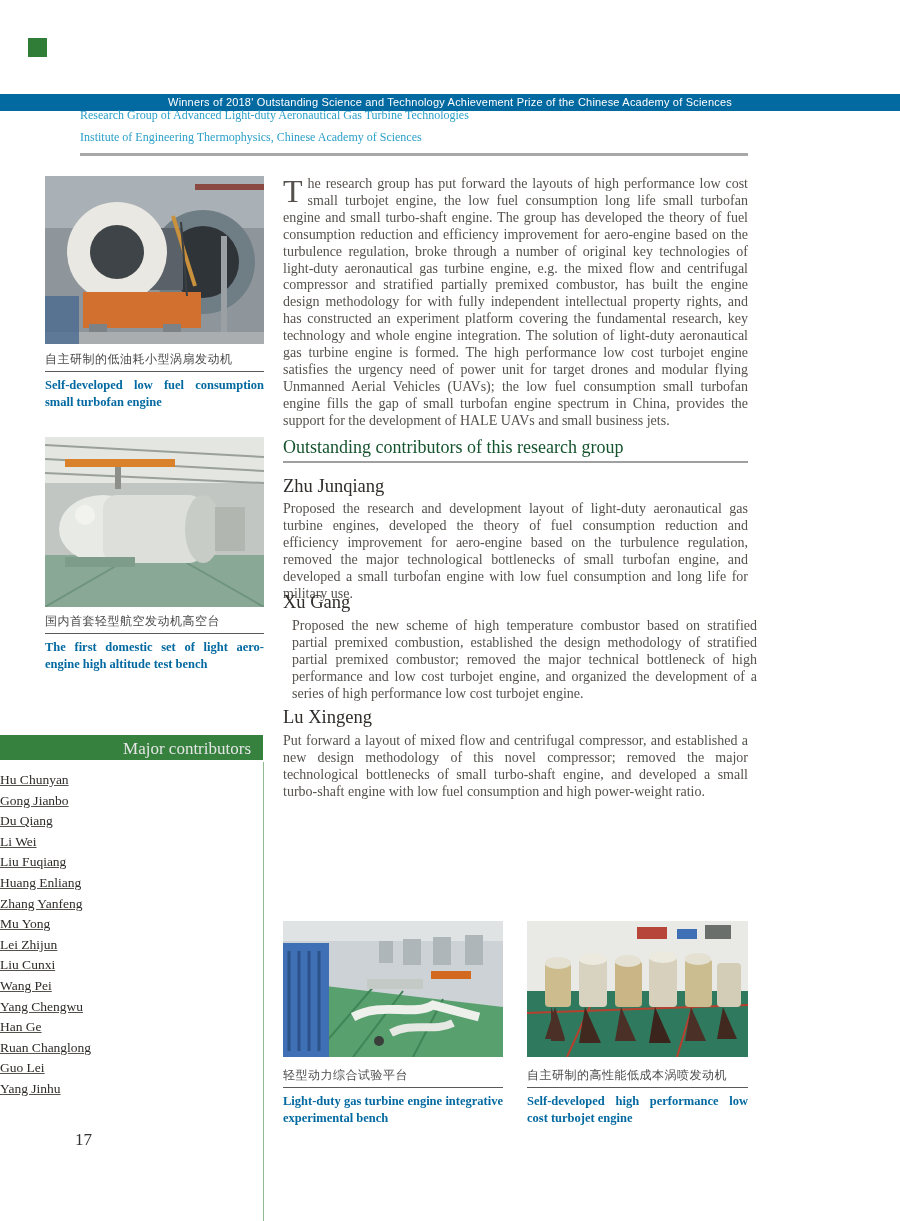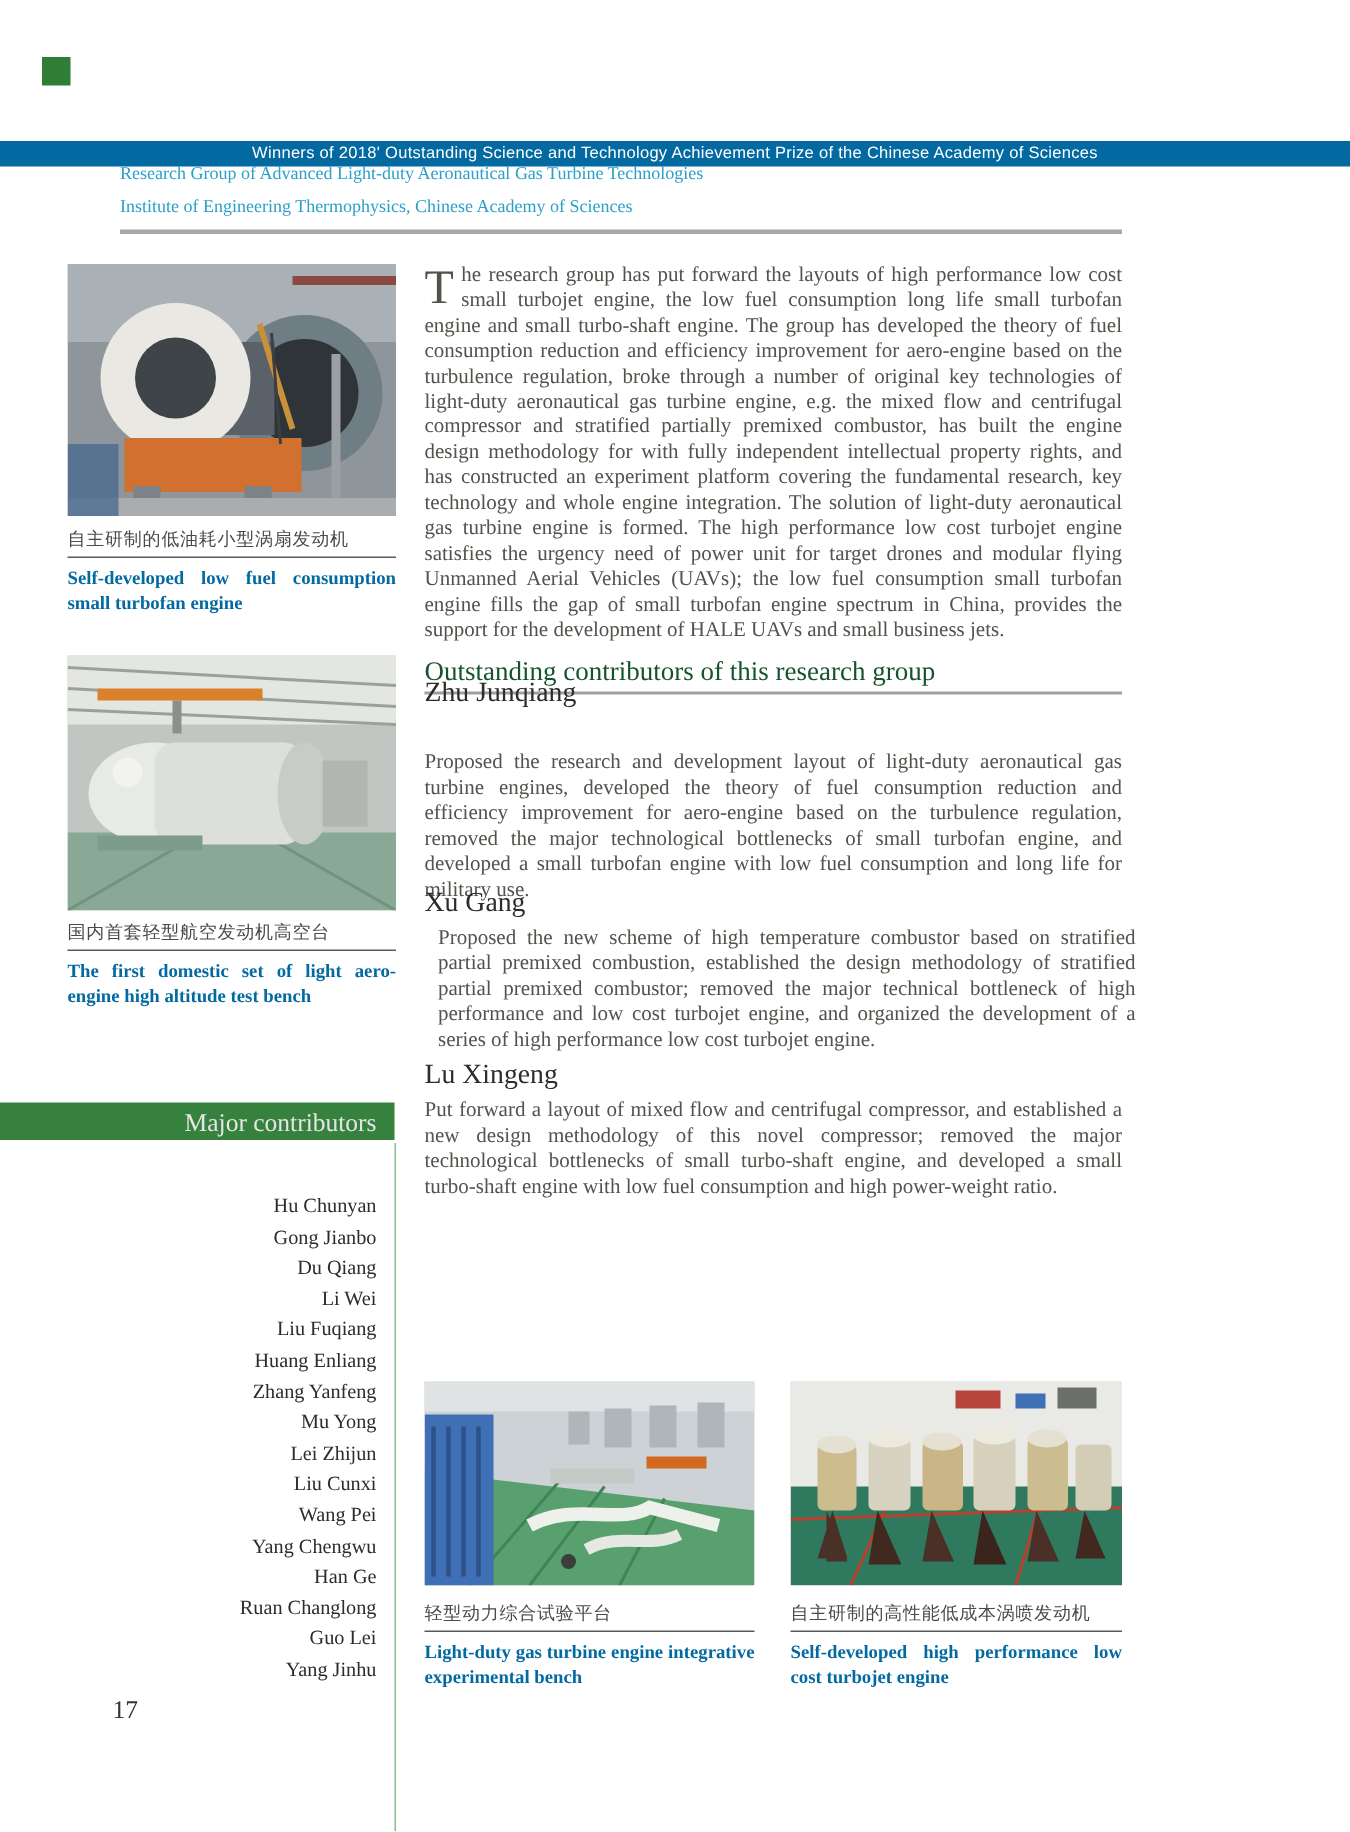--- a/index.html
+++ b/index.html
@@ -42,33 +42,33 @@
   .body-text { font-size:14px; line-height:16.9px; text-align:justify; color:#55514c; }
   .intro { left:283px; top:176px; width:465px; }
   .dropcap {
     float:left; font-size:32px; line-height:27px; padding:2px 5px 0 0; color:#55514c;
   }
 
   .section-heading { left:283px; top:437px; width:465px; font-size:18px; color:#14532d; }
   .section-rule { left:283px; top:461px; width:465px; height:2px; background:#a0a0a0; }
 
   .person-name { width:465px; font-size:18.5px; color:#2e2b28; }
-  .name-zhu { left:283px; top:452px; }
+  .name-zhu { left:283px; top:476px; }
   .bio-zhu  { left:283px; top:501px; width:465px; }
   .name-xu  { left:283px; top:592px; }
   .bio-xu   { left:268px; top:618px; width:465px;margin-left:24px; }
   .name-lu  { left:283px; top:707px; }
   .bio-lu   { left:283px; top:733px; width:465px; }
 
   .green-bar {
     left:0; top:735px; width:263px; height:25px; background:#37813f;
     color:#e5e5e5; font-size:17px; line-height:27px; text-align:right;
     padding-right:12px;
   }
-  .names-list { left:0; top:794px; width:251px; text-align:right; }
+  .names-list { left:0; top:770px; width:251px; text-align:left;text-decoration:underline; }
   .names-list .name-item { font-size:13.5px; line-height:20.6px; color:#2e2b28; }
 
   .v-line { left:263px; top:762px; width:1px; height:459px; background:#8fbc8f; }
 
   .page-number { left:75px; top:1130px; font-size:17px; color:#333333; }
 </style>
 </head>
 <body>
 
 <div class="page">

